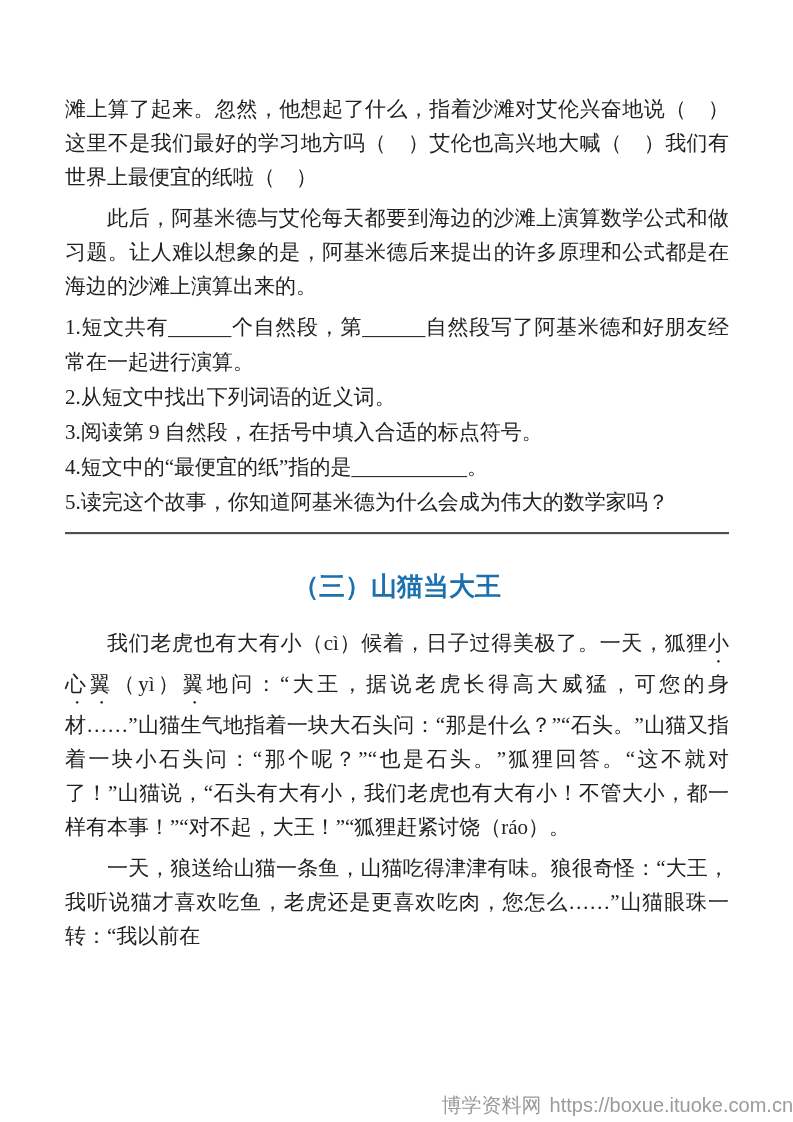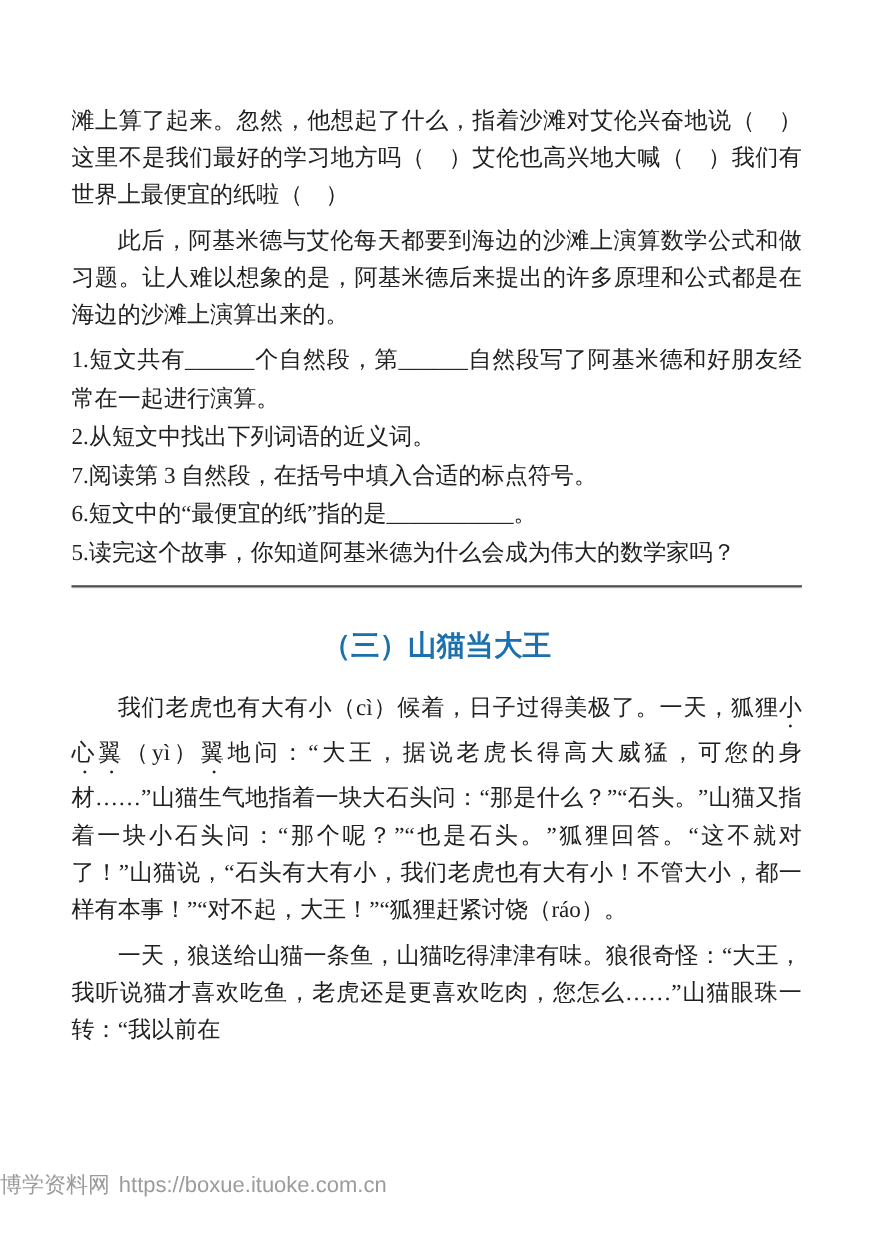--- a/index.html
+++ b/index.html
@@ -45,42 +45,42 @@
   .em-dot {
     -webkit-text-emphasis: dot;
     -webkit-text-emphasis-position: under right;
     text-emphasis: dot;
     text-emphasis-position: under right;
   }
   .footer {
     position: absolute;
     left: 0;
     right: 0;
-    top: 1064px;
-    text-align: left;
+    top: 1092px;
+    text-align: right;
     font-size: 20px;
     font-family: "Liberation Sans", "DejaVu Sans", sans-serif;
   }
   .footer .url { margin-left: 8px; }
 </style>
 </head>
 <body>
 
 <div class="page">
   <main class="content">
 
     <p class="para">滩上算了起来。忽然，他想起了什么，指着沙滩对艾伦兴奋地说（　）这里不是我们最好的学习地方吗（　）艾伦也高兴地大喊（　）我们有世界上最便宜的纸啦（　）</p>
 
     <p class="para indent">此后，阿基米德与艾伦每天都要到海边的沙滩上演算数学公式和做习题。让人难以想象的是，阿基米德后来提出的许多原理和公式都是在海边的沙滩上演算出来的。</p>
 
     <div class="questions">
       <p class="q">1.短文共有______个自然段，第______自然段写了阿基米德和好朋友经常在一起进行演算。</p>
       <p class="q">2.从短文中找出下列词语的近义词。</p>
-      <p class="q">7.阅读第 3 自然段，在括号中填入合适的标点符号。</p>
-      <p class="q">6.短文中的“最便宜的纸”指的是___________。</p>
+      <p class="q">3.阅读第 9 自然段，在括号中填入合适的标点符号。</p>
+      <p class="q">4.短文中的“最便宜的纸”指的是___________。</p>
       <p class="q">5.读完这个故事，你知道阿基米德为什么会成为伟大的数学家吗？</p>
     </div>
 
     <hr class="divider">
 
     <h2 class="section-title" style="color: rgb(27, 112, 173);">（三）山猫当大王</h2>
 
 
     <p class="para indent"><span>我们老虎也有大有小（cì）候着，日子过得美极了。一天，狐狸</span><span class="em-dot">小心翼</span><span>（yì）</span><span class="em-dot">翼</span><span>地问：“大王，据说老虎长得高大威猛，可您的身材……”山猫生气地指着一块大石头问：“那是什么？”“石头。”山猫又指着一块小石头问：“那个呢？”“也是石头。”狐狸回答。“这不就对了！”山猫说，“石头有大有小，我们老虎也有大有小！不管大小，都一样有本事！”“对不起，大王！”“狐狸赶紧讨饶（ráo）。</span></p>
 

